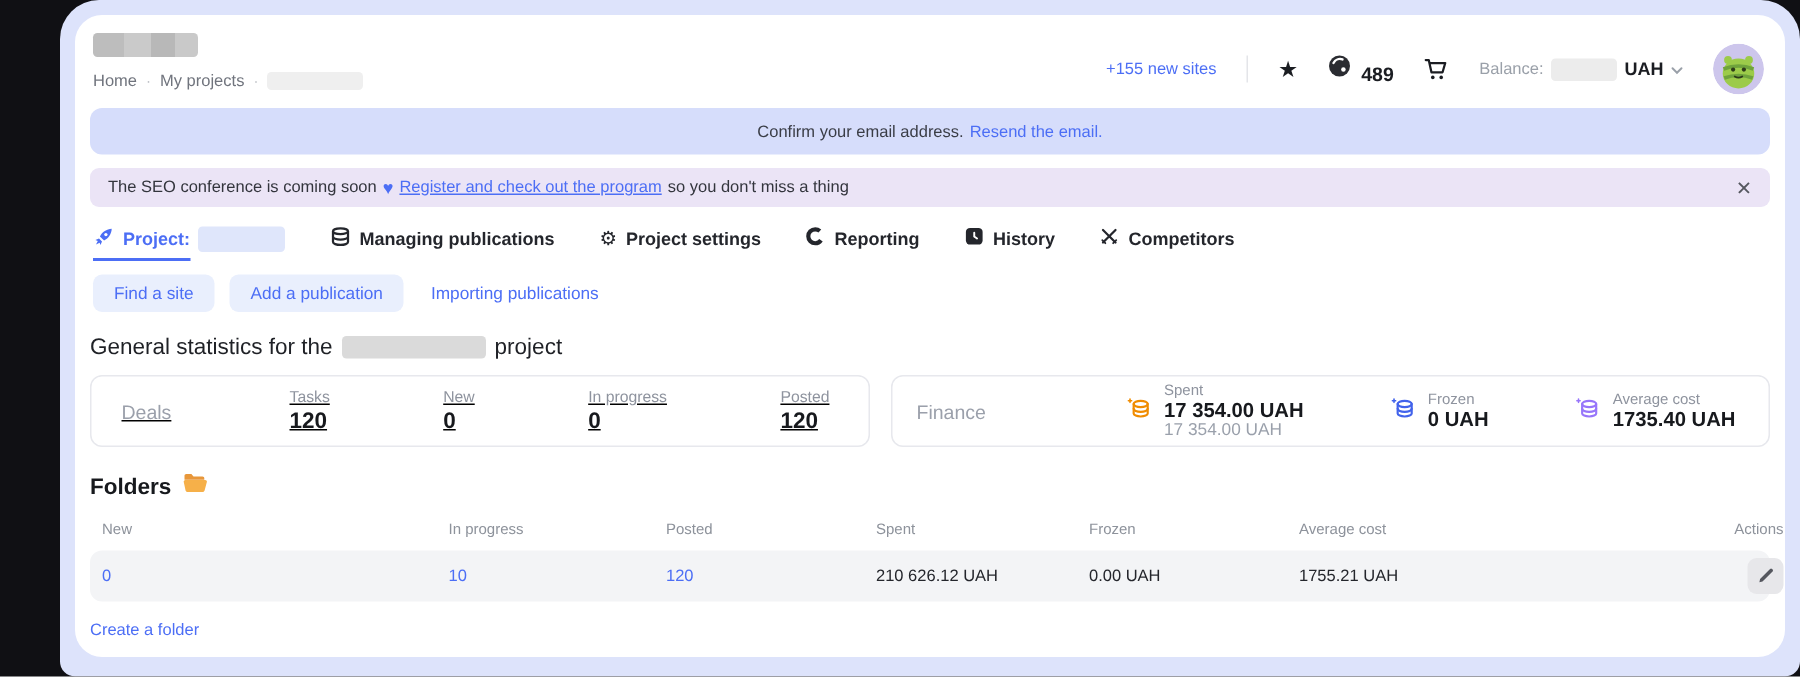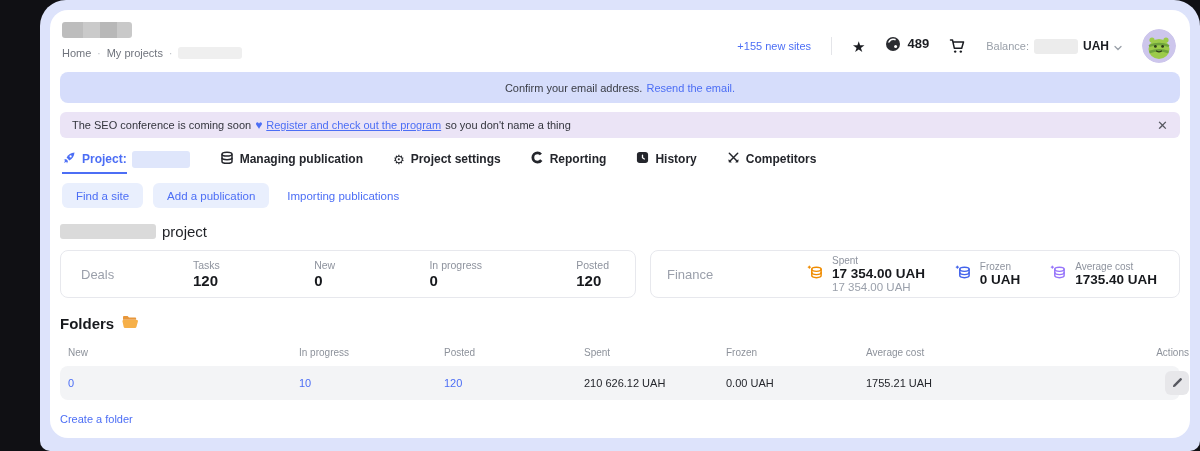--- a/index.html
+++ b/index.html
@@ -30,21 +30,21 @@
   .logo-redact { width: 70px; height: 16px; background: linear-gradient(90deg,#bdbdbd 0 30%,#cacaca 30% 55%,#b8b8b8 55% 78%,#c9c9c9 78%); margin-bottom: 5px; }
   .breadcrumb { display: flex; align-items: center; gap: 6px; font-size: 11px; color: #70747d; }
   .breadcrumb a { color: #70747d; }
   .crumb-redact { width: 64px; height: 12px; background: #efefef; }
   .bc-sep { color: #b9bcc2; font-size: 10px; }
 
   .hdr-right { display: flex; align-items: center; gap: 20px; margin-top: 7px; }
   .new-sites { font-size: 11px; color: #4c6ef5; }
   .vdiv { width: 1px; height: 18px; background: #e4e5e9; }
   .star-ic { font-size: 15px; color: #1b1d22; line-height: 1; cursor: pointer; }
-  .coin-group { display: flex; align-items: flex-start; gap: 6px; cursor: pointer; }
+  .coin-group { display: flex; align-items: flex-end; gap: 6px; cursor: pointer; }
   .coin-count { font-size: 13px; font-weight: 700; color: #1b1d22; }
   .icon-btn { display: inline-flex; align-items: center; cursor: pointer; }
   .balance { display: flex; align-items: center; gap: 5px; cursor: pointer; }
   .balance-label { font-size: 11px; color: #9aa0a9; }
   .balance-redact { width: 44px; height: 15px; background: #ececec; }
   .balance-cur { font-size: 12px; font-weight: 700; color: #1b1d22; }
   .avatar { width: 34px; height: 34px; border-radius: 50%; overflow: hidden; cursor: pointer; }
 
   
   .email-banner {
@@ -80,21 +80,21 @@
   .link-btn { font-size: 11.5px; color: #4c6ef5; margin-left: 8px; }
 
   
   .stats-heading { margin: 15px 10px 0; font-size: 15px; font-weight: 400; color: #1f2126; display: flex; align-items: center; gap: 6px; }
   .heading-redact { width: 96px; height: 15px; background: #dadada; }
 
   
   .cards-row { margin: 10px 10px 0; display: flex; gap: 14px; }
   .stat-card { border: 1px solid #e7e8ed; border-radius: 8px; height: 48px; display: flex; align-items: center; }
   .card-label { font-size: 13px; color: #9ba0ab; }
-  .deals-card { width: 576px; padding: 0 26px 0 20px; }
+  .deals-card { width: 520px; padding: 0 26px 0 20px; text-decoration: underline; }
   .deals-card .card-label { width: 112px; }
   .deals-stats { flex: 1; display: flex; justify-content: space-between; }
   .s-label { font-size: 10.5px; color: #8e939e; margin-bottom: 1px; }
   .s-value { font-size: 15px; font-weight: 700; color: #17191d; }
   .finance-card { flex: 1; padding: 0 22px 0 16px; }
   .finance-card .card-label { width: 140px; }
   .fin-stats { flex: 1; display: flex; justify-content: space-between; align-items: center; }
   .fin-stat { display: flex; align-items: center; gap: 7px; }
   .fin-text .s-label { font-size: 10px; margin-bottom: 0; }
   .fin-value { font-size: 13.5px; font-weight: 700; color: #17191d; }
@@ -187,21 +187,21 @@
     <div class="email-banner">
       <span>Confirm your email address.</span>
       <a>Resend the email.</a>
     </div>
 
     
     <div class="seo-banner">
       <span>The SEO conference is coming soon</span>
       <span class="heart">♥</span>
       <a>Register and check out the program</a>
-      <span>so you don't name a thing</span>
+      <span>so you don't miss a thing</span>
       <button class="seo-close">✕</button>
     </div>
 
     
     <nav class="tabs">
       <span class="tab tab-project">
         <span class="tab-active-part">
           <span>
             <svg width="14" height="14" viewBox="0 0 14 14">
                 <path d="M12.5 1.5 C9 1.8 6.2 3.6 4.6 6.6 L7.4 9.4 C10.4 7.8 12.2 5 12.5 1.5 Z" fill="#4c6ef5"></path>
@@ -214,21 +214,21 @@
         <span class="redact project-redact"></span>
       </span>
       <span class="tab">
         <span>
           <svg width="14" height="14" viewBox="0 0 14 14" fill="none" stroke="#24262c" stroke-width="1.5">
               <ellipse cx="7" cy="3.2" rx="5" ry="1.9"></ellipse>
               <path d="M2 3.2v3.6c0 1 2.2 1.9 5 1.9s5-.9 5-1.9V3.2"></path>
               <path d="M2 6.8v3.6c0 1 2.2 1.9 5 1.9s5-.9 5-1.9V6.8"></path>
             </svg>
         </span>
-        <span>Managing publication</span>
+        <span>Managing publications</span>
       </span>
       <span class="tab">
         <span class="gear-glyph">⚙</span>
         <span>Project settings</span>
       </span>
       <span class="tab">
         <span>
           <svg width="13" height="13" viewBox="0 0 14 14">
               <circle cx="7" cy="7" r="5" fill="none" stroke="#24262c" stroke-width="3" stroke-dasharray="24 8" stroke-dashoffset="-3"></circle>
             </svg>
@@ -257,20 +257,21 @@
 
     
     <div class="btn-row">
       <button class="btn">Find a site</button>
       <button class="btn">Add a publication</button>
       <a class="link-btn">Importing publications</a>
     </div>
 
     
     <h1 class="stats-heading">
+      <span>General statistics for the</span>
       <span class="redact heading-redact"></span>
       <span>project</span>
     </h1>
 
     
     <div class="cards-row">
       <section class="stat-card deals-card">
         <div class="card-label">Deals</div>
         <div class="deals-stats">
           <div class="stat">

